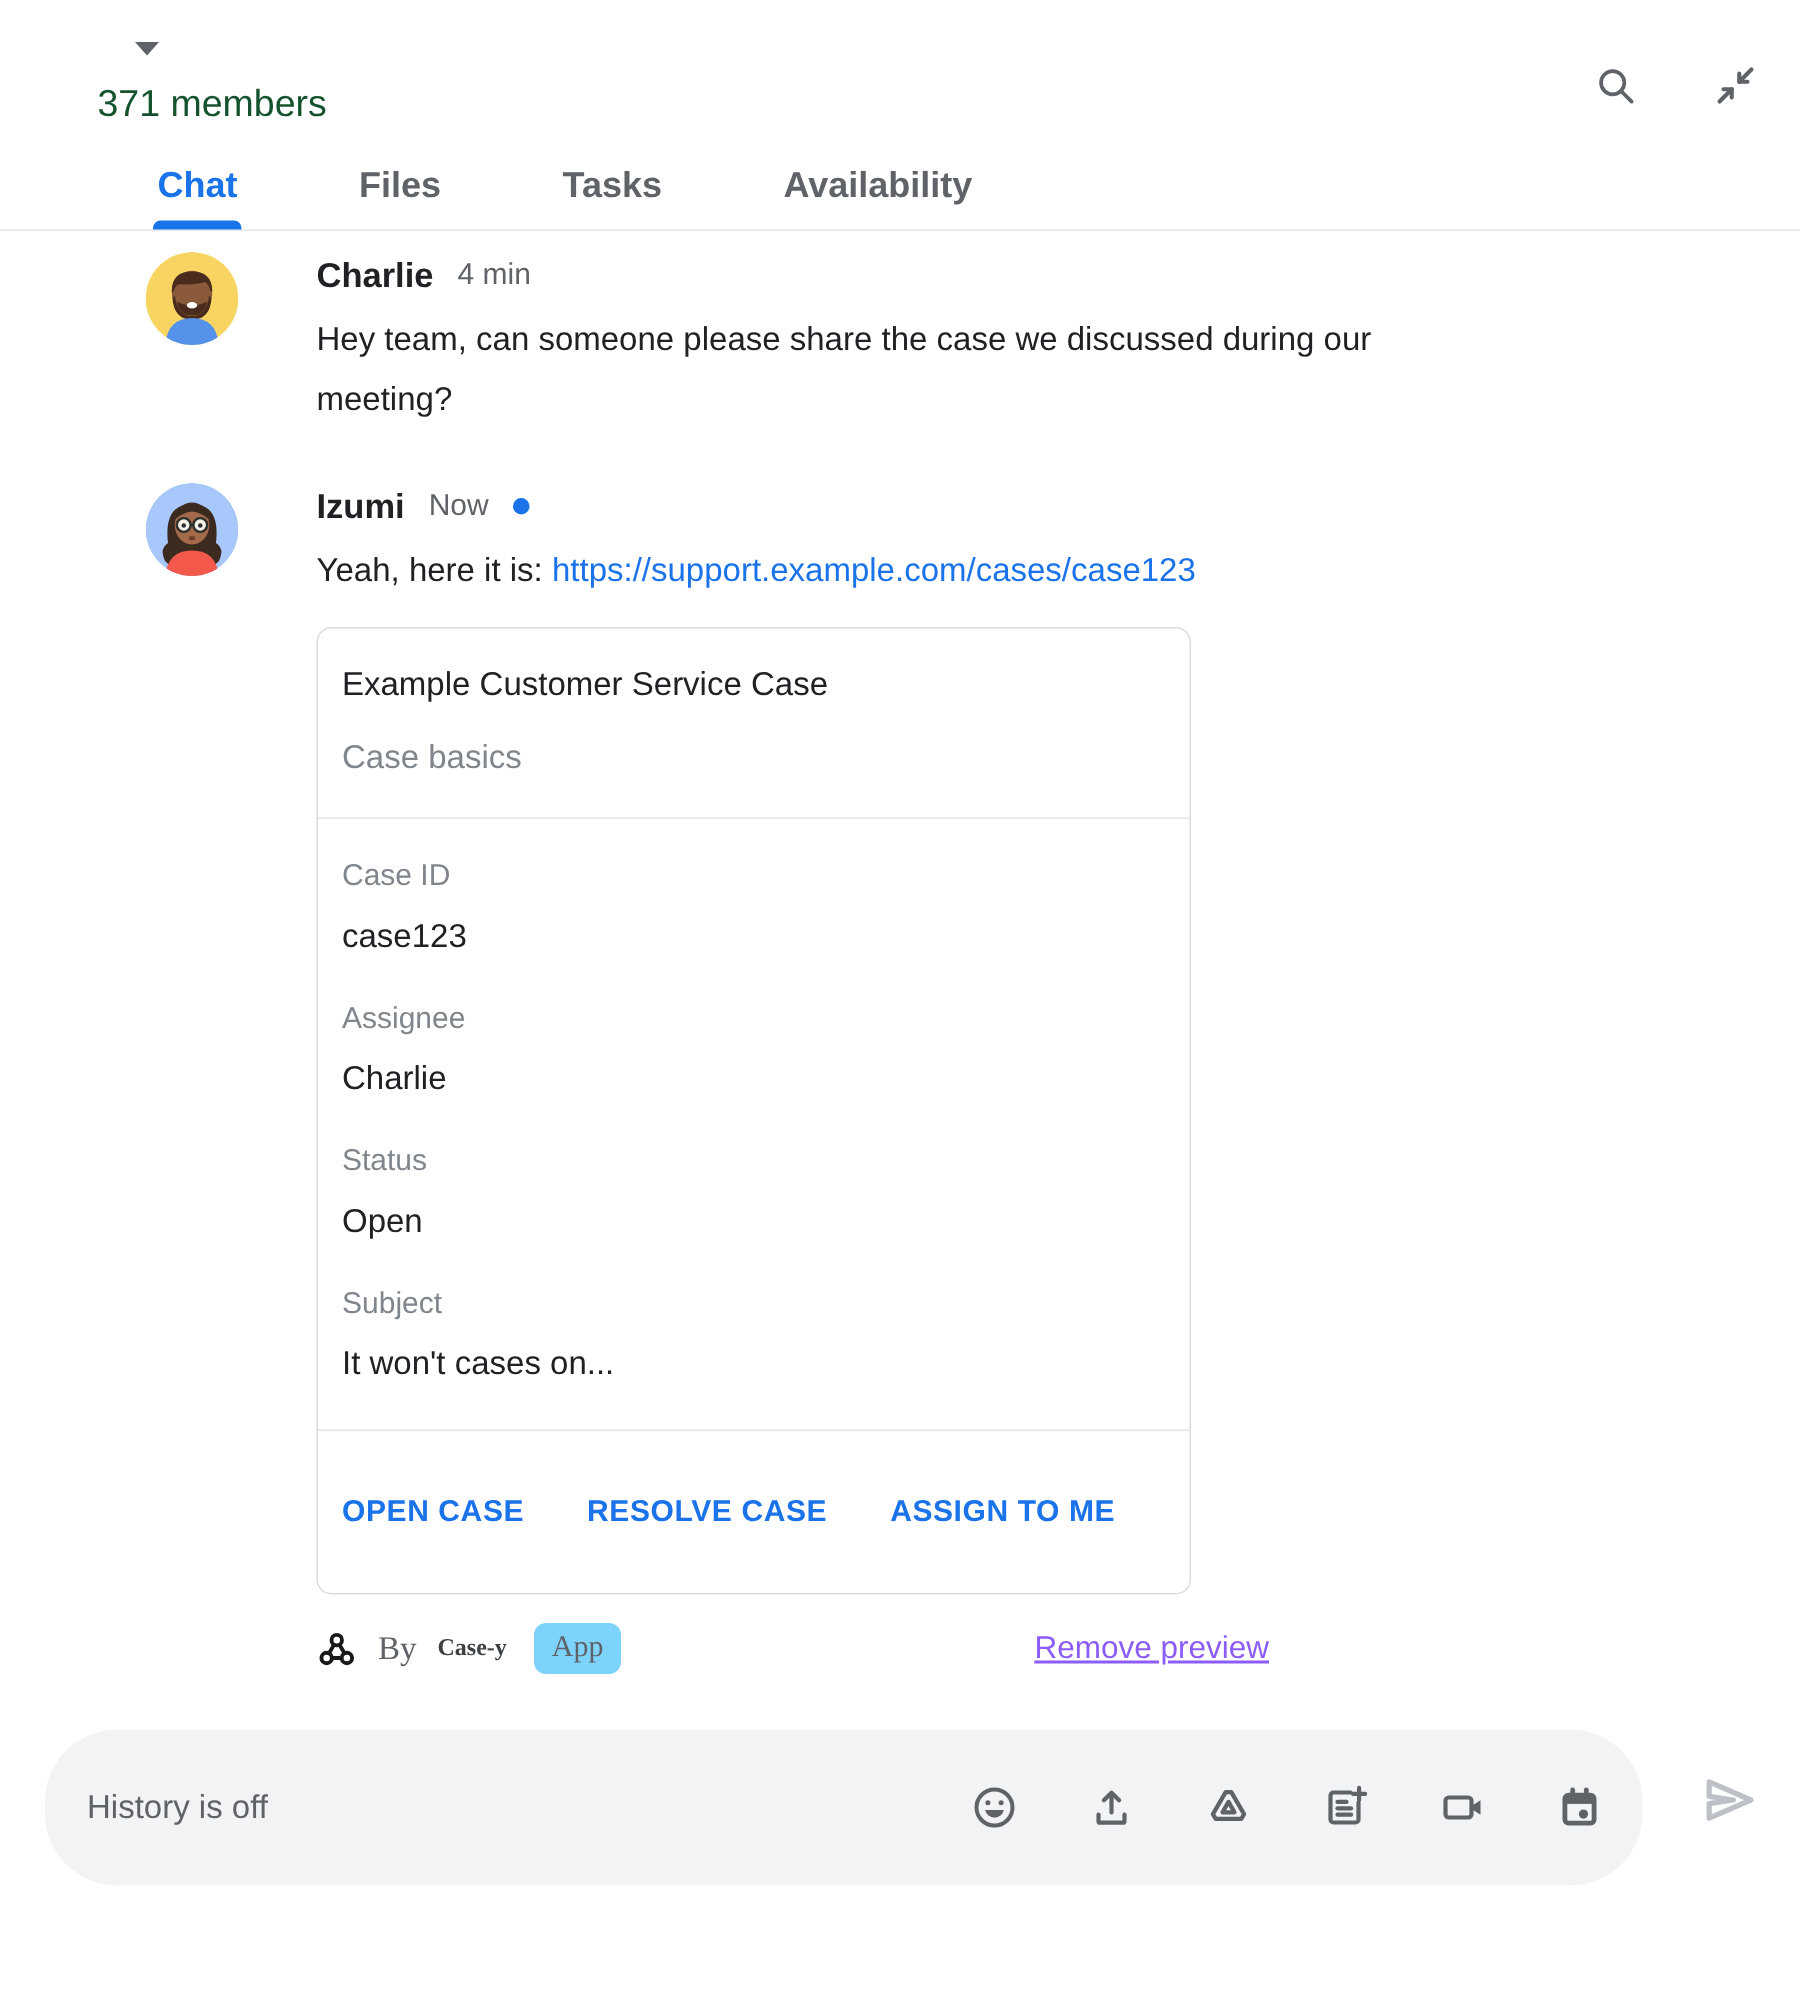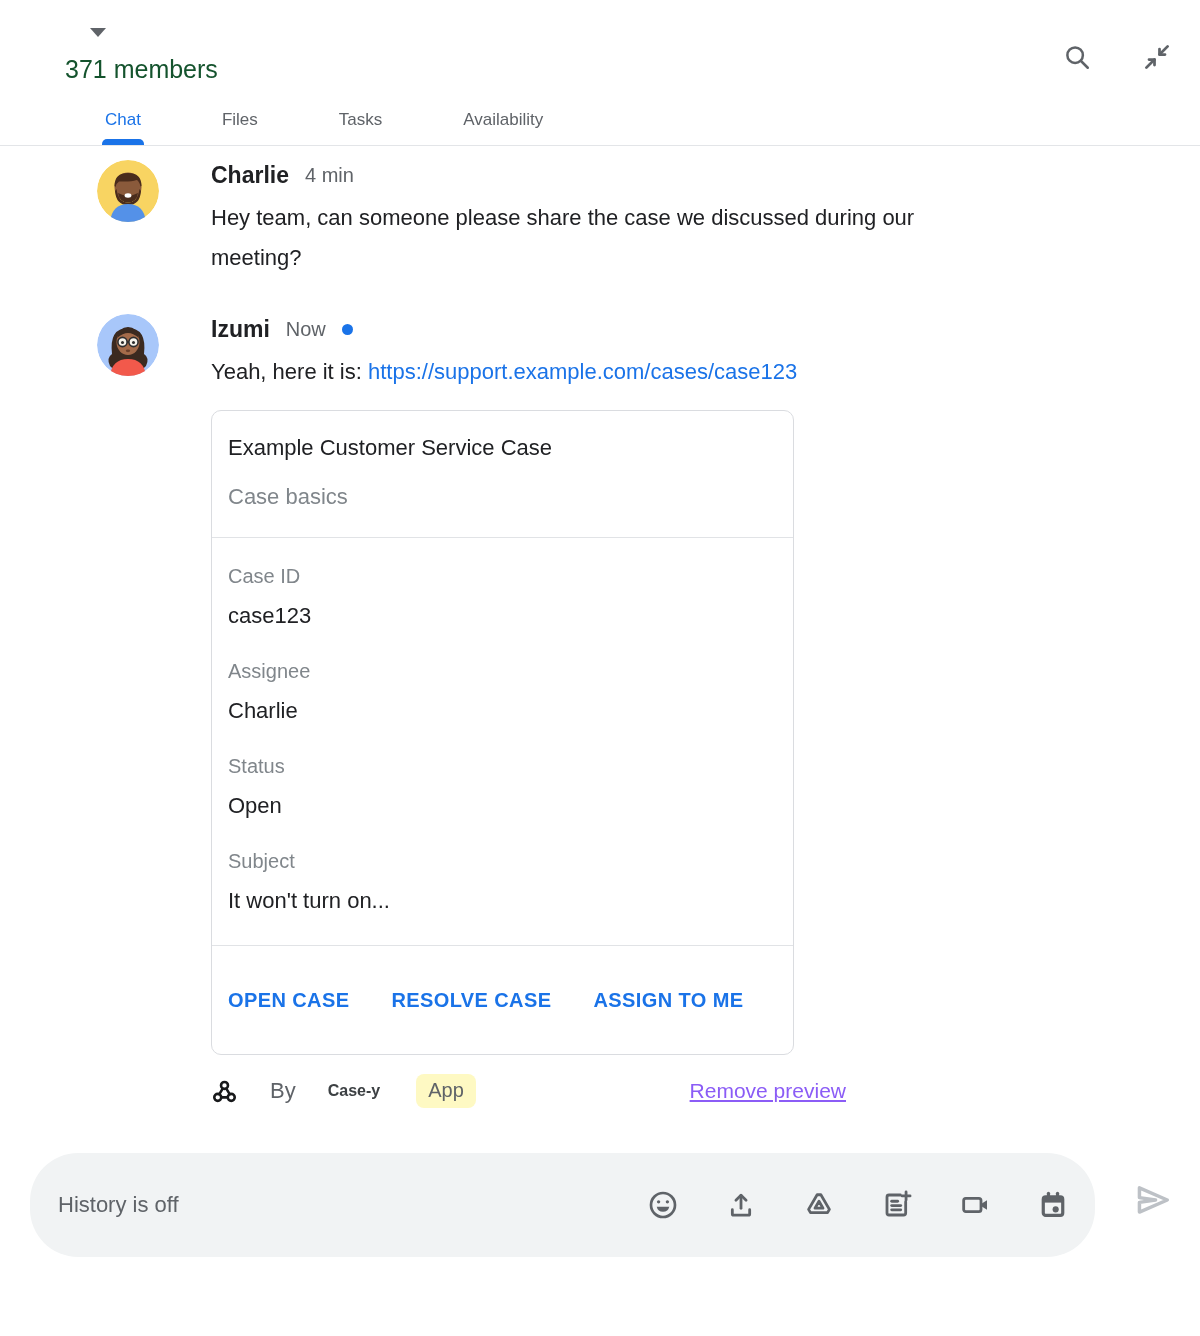--- a/index.html
+++ b/index.html
@@ -10,21 +10,21 @@
   .header { padding:24px 0 0 65px; position:relative; }
   .title-row { display:flex; align-items:center; }
   .page-title { font-size:30px; font-weight:600; color:#202124; letter-spacing:.2px; cursor:pointer; }
   .caret { margin-left:22px; cursor:pointer; }
   .header-icons { position:absolute; top:42px; right:28px; display:flex; gap:50px; align-items:center; }
   .header-icons .hicon { width:30px; height:30px; cursor:pointer; }
   .members { font-size:25px; color:#14532d; margin-top:15px; }
 
   
   .tabs { display:flex; gap:81px; margin-top:26px; padding-left:105px; border-bottom:1px solid #e3e5e8; }
-  .tab { font-size:17px; font-weight:400; color:#5f6368; padding-bottom:15px; position:relative; cursor:pointer; white-space:nowrap;text-align:right; }
+  .tab { font-size:24px; font-weight:700; color:#5f6368; padding-bottom:15px; position:relative; cursor:pointer; white-space:nowrap;text-align:right; }
   .tab.active { color:#1a73e8; }
   .tab.active::after { content:""; position:absolute; left:-3px; right:-3px; bottom:0; height:6px; background:#1a73e8; border-radius:5px 5px 0 0; }
 
   
   .chat { padding:14px 0 0 97px; }
   .message { display:flex; }
   .message + .message { margin-top:36px; }
   .avatar { width:62px; height:62px; border-radius:50%; overflow:hidden; flex-shrink:0; }
   .msg-body { margin-left:52px; padding-top:2px; min-width:0; }
   .msg-head { display:flex; align-items:center; gap:16px; }
@@ -42,25 +42,25 @@
   .card-divider { border-top:1px solid #e1e3e6; }
   .card-fields { padding:27px 16px 0; }
   .field { margin-bottom:31px; }
   .field-label { font-size:20px; color:#80868b; }
   .field-value { font-size:22px; color:#202124; margin-top:15px; }
   .card-actions { padding:43px 16px 42px; display:flex; gap:42px; }
   .card-btn { font-size:20px; font-weight:bold; letter-spacing:.4px; color:#1a73e8; cursor:pointer; white-space:nowrap; background:none; border:none; font-family:inherit; }
 
   
   .preview-footer { width:635px; display:flex; align-items:center; margin-top:19px; }
-  .attr-left { display:flex; align-items:center; gap:32px; }
+  .attr-left { display:flex; align-items:center; gap:14px;font-family:Liberation Serif, serif; }
   .webhook-icon { width:27px; height:27px; }
   .by-label { font-size:22px; color:#5f6368; }
   .app-name { font-size:16px; font-weight:bold; color:#3c4043; }
-  .app-badge { background:#fef9c3; color:#5f6368; font-size:20px; border-radius:8px; padding:5px 12px 6px; margin-left:4px; }
+  .app-badge { background:#7dd3fc; color:#5f6368; font-size:20px; border-radius:8px; padding:5px 12px 6px; margin-left:4px; }
   .remove-link { margin-left:auto; font-size:21px; color:#8b5cf6; text-decoration:underline; cursor:pointer; }
 
   
   .composer { position:absolute; left:30px; top:1153px; width:1065px; height:104px; background:#f1f3f4; border-radius:48px; display:flex; align-items:center; padding:0 14px 0 28px; }
   .composer-input { flex:1; border:none; background:transparent; outline:none; font-size:22px; font-family:inherit; color:#202124; min-width:0; }
   .composer-input::placeholder { color:#5f6368; opacity:1; }
   .composer-icons { display:flex; align-items:center; gap:46px; padding-right:12px; }
   .icon-btn { width:32px; height:32px; background:none; border:none; padding:0; cursor:pointer; }
   .icon-btn svg { display:block; }
   .send-btn { position:absolute; left:1131px; top:1178px; width:44px; height:44px; background:none; border:none; padding:0; cursor:pointer; }
@@ -157,21 +157,21 @@
           <div class="field">
             <div class="field-label">Assignee</div>
             <div class="field-value">Charlie</div>
           </div>
           <div class="field">
             <div class="field-label">Status</div>
             <div class="field-value">Open</div>
           </div>
           <div class="field">
             <div class="field-label">Subject</div>
-            <div class="field-value">It won't turn on...</div>
+            <div class="field-value">It won't cases on...</div>
           </div>
         </div>
         <div class="card-divider"></div>
         <div class="card-actions">
           <button class="card-btn">OPEN CASE</button>
           <button class="card-btn">RESOLVE CASE</button>
           <button class="card-btn">ASSIGN TO ME</button>
         </div>
       </section>
 

